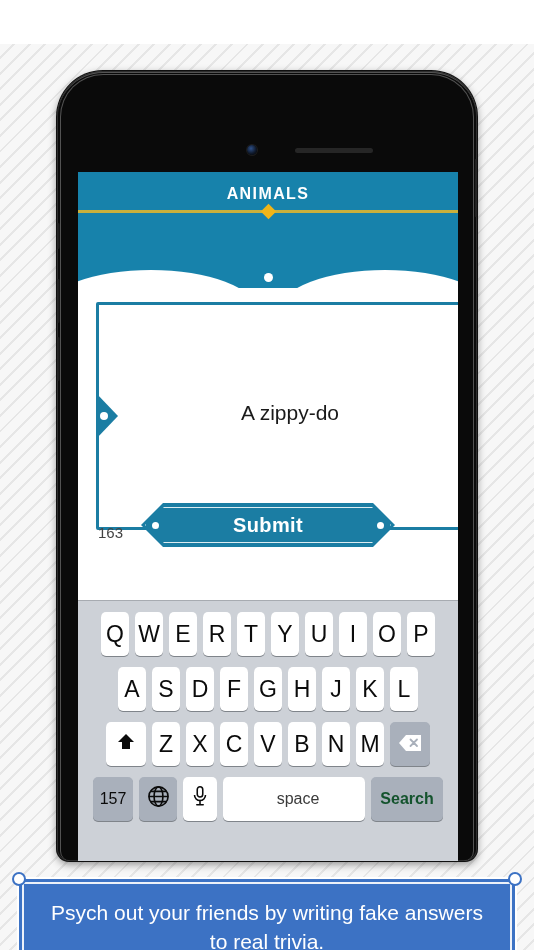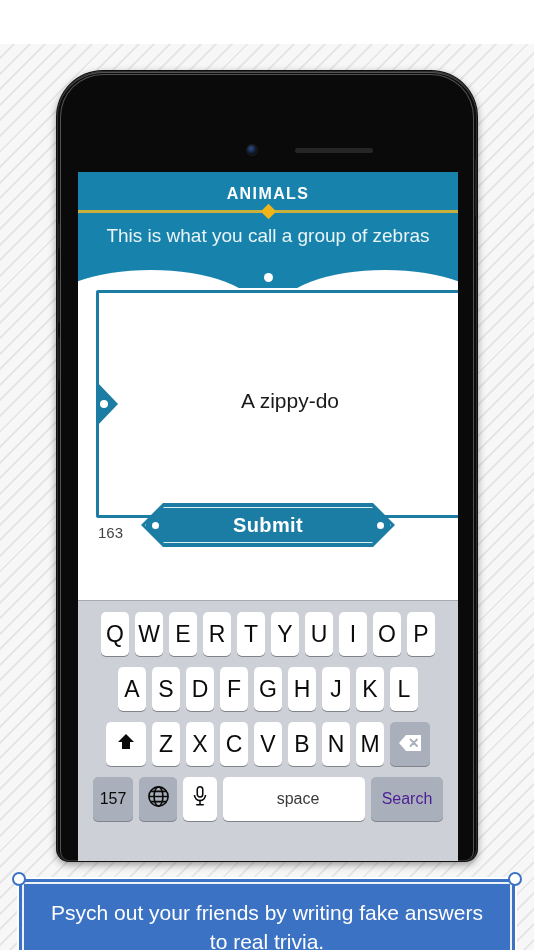--- a/index.html
+++ b/index.html
@@ -156,21 +156,21 @@
 
   
   .answer-area {
     position: relative;
     width: 100%;
     height: 296px;
     background: #ffffff;
   }
   .answer-card {
     position: absolute;
-    left: 18px; top: 2px;
+    left: 18px; top: 14px;
     width: 388px; height: 228px;
     border: 3px solid #1b7da3;
     border-radius: 2px;
     background: #ffffff;
   }
   
   .card-chevron {
     position: absolute;
     top: 50%;
     margin-top: -23px;
@@ -290,21 +290,21 @@
   .key.dark {
     background: #a9b0bb;
     box-shadow: 0 1px 0 rgba(100,105,112,0.75);
   }
   .key.shift    { width: 40px; }
   .key.backsp   { width: 40px; }
   .key.num      { width: 40px; font-size: 16px; }
   .key.globe    { width: 38px; }
   .key.mic      { width: 34px; }
   .key.space    { width: 142px; font-size: 16px; color: #3a3a3a; padding-left: 8px; }
-  .key.search   { width: 72px; font-size: 16px; color: #4c1d95; }
+  .key.search   { width: 72px; font-size: 16px; color: #14532d; font-weight: bold; }
 
   
   .caption-banner {
     position: absolute;
     left: 17px; top: 833px;
     width: 500px; height: 99px;
     background: #3c72c4;
     border: 2px solid #ffffff;
     border-radius: 3px;
     box-shadow: inset 0 0 0 3px #3c72c4, inset 0 0 0 5px rgba(255,255,255,0.9);
@@ -351,21 +351,20 @@
       <div class="phone-camera"></div>
       <div class="phone-speaker"></div>
     </div>
 
     <div class="phone-screen">
 
       <div class="app-header">
         <div class="category-title">ANIMALS</div>
         <div class="gold-rule"></div>
         <div class="gold-diamond"></div>
-        <div class="question-text">This is what you call a group of zebras</div>
         <div class="header-fold-left"></div>
         <div class="header-fold-right"></div>
         <div class="header-notch-dot"></div>
       </div>
 
       <div class="answer-area">
 
         <div class="answer-card">
           <div class="card-chevron left">
           </div>

